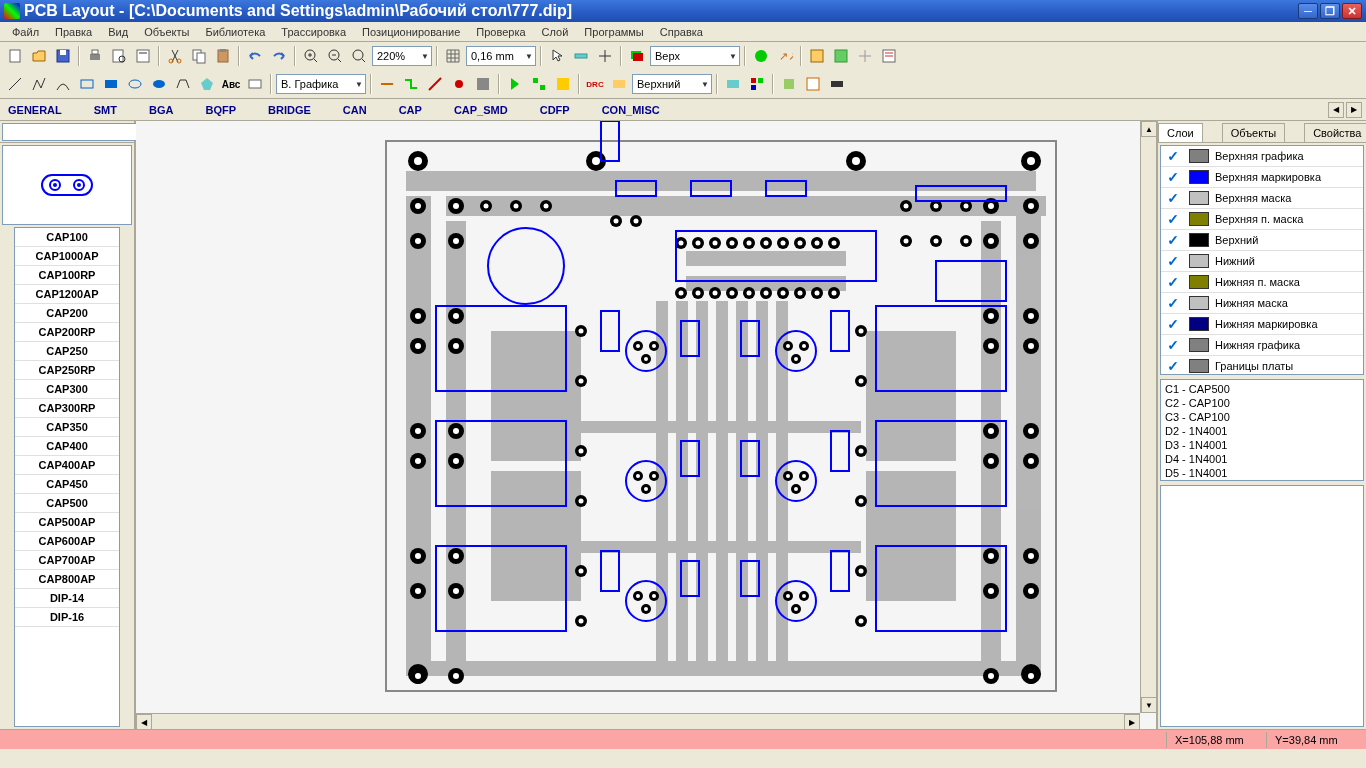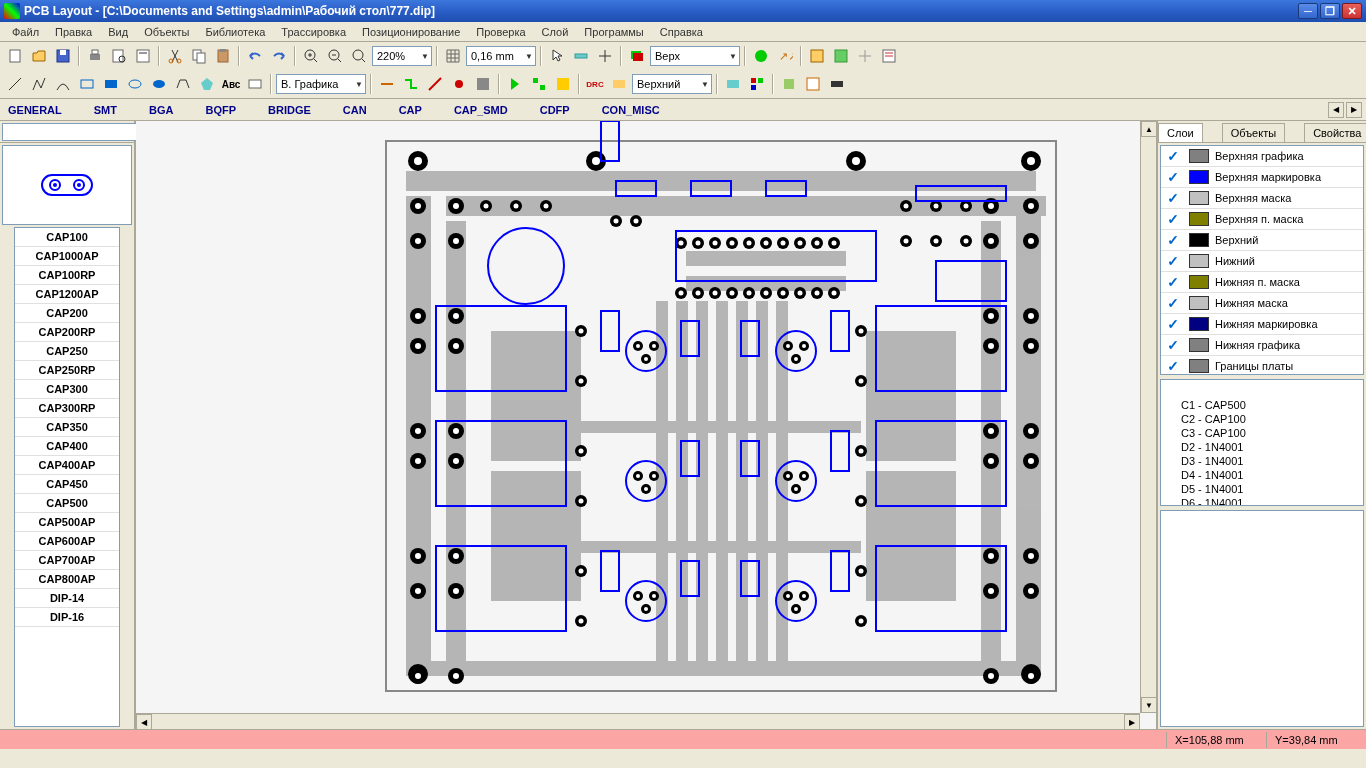--- a/index.html
+++ b/index.html
@@ -1,19 +1,19 @@
 <!DOCTYPE html>
 <html><head>
 <meta charset="utf-8">
 <style>
 * { margin: 0; padding: 0; box-sizing: border-box; font-family: Tahoma, sans-serif; font-size: 11px; }
 body { background: #ece9d8; overflow: hidden; width: 1366px; height: 768px; }
 .titlebar { height: 22px; background: linear-gradient(to bottom, #3b77dd 0%, #2a5fc7 50%, #1e4db0 100%); display: flex; align-items: center; color: white; padding: 0 4px; }
 .titlebar-icon { width: 16px; height: 16px; margin-right: 4px; background: linear-gradient(45deg, #ff0000, #00ff00, #0000ff); border-radius: 2px; }
-.titlebar-text { flex: 1; font-weight: bold; font-size: 12px; }
+.titlebar-text { flex: 1; font-weight: bold; font-size: 16px; }
 .win-btns { display: flex; gap: 2px; }
 .win-btn { width: 20px; height: 16px; background: linear-gradient(to bottom, #5a8de8, #3366cc); border: 1px solid #1a3a7a; border-radius: 2px; display: flex; align-items: center; justify-content: center; color: white; font-weight: bold; cursor: pointer; }
 .win-btn.close { background: linear-gradient(to bottom, #e8615a, #cc3333); border-color: #7a1a1a; }
 .menubar { height: 20px; background: #ece9d8; display: flex; align-items: center; padding: 0 4px; border-bottom: 1px solid #aca899; }
 .menu-item { padding: 2px 8px; cursor: pointer; color: #333; }
 .toolbar-container { background: #ece9d8; border-bottom: 1px solid #aca899; }
 .toolbar { height: 28px; display: flex; align-items: center; padding: 2px 4px; gap: 2px; flex-wrap: nowrap; }
 .tool-btn { width: 22px; height: 22px; border: 1px solid transparent; display: flex; align-items: center; justify-content: center; cursor: pointer; border-radius: 2px; }
 .tool-sep { width: 2px; height: 20px; border-left: 1px solid #aca899; border-right: 1px solid #fff; margin: 0 2px; }
 .tool-combo { height: 20px; border: 1px solid #7f9db9; background: white; padding: 0 18px 0 4px; font-size: 11px; position: relative; min-width: 60px; display: flex; align-items: center; }
@@ -38,21 +38,21 @@
 .right-tab.active { background: #fff; }
 .layers-list { background: white; border: 1px solid #7f9db9; margin: 2px; height: 230px; overflow-y: auto; }
 .layer-row { display: flex; align-items: center; height: 21px; border-bottom: 1px solid #e0e0e0; }
 .layer-check { width: 24px; display: flex; align-items: center; justify-content: center; color: #0066cc; font-size: 14px; font-weight: bold; }
 .layer-color { width: 20px; height: 14px; margin: 0 4px; border: 1px solid #333; }
 .layer-name { flex: 1; padding-left: 2px; }
 .pm-header { padding: 4px; display: flex; align-items: center; border-top: 1px solid #aca899; border-bottom: 1px solid #aca899; }
 .pm-title { flex: 1; font-size: 11px; }
 .pm-icons { display: flex; gap: 6px; }
 .pm-icon { width: 14px; height: 14px; border: 1px solid #888; }
-.pm-list { background: white; border: 1px solid #7f9db9; margin: 2px; height: 127px; overflow-y: scroll; padding: 18px; }
+.pm-list { background: white; border: 1px solid #7f9db9; margin: 2px; height: 102px; overflow-y: scroll; padding: 2px; }
 .pm-item { padding: 1px 2px; font-size: 11px; }
 .pin-header { padding: 4px; border-top: 1px solid #aca899; }
 .pin-area { background: white; border: 1px solid #7f9db9; margin: 2px; flex: 1; }
 .statusbar { height: 20px; background: #fca5a5; border-top: 1px solid #aca899; display: flex; align-items: center; }
 .status-cell { padding: 2px 8px; border-left: 1px solid #aca899; margin-left: auto; width: 100px; }
 .status-cell:first-of-type { margin-left: auto; }
 .scrollbar-v { width: 16px; background: #ece9d8; border-left: 1px solid #aca899; position: absolute; right: 0; top: 0; bottom: 16px; }
 .scrollbar-h { height: 16px; background: #ece9d8; border-top: 1px solid #aca899; position: absolute; left: 0; right: 16px; bottom: 0; }
 .sb-btn { width: 16px; height: 16px; background: #ece9d8; border: 1px solid #aca899; display: flex; align-items: center; justify-content: center; font-size: 8px; }
 svg.icon { width: 16px; height: 16px; }

